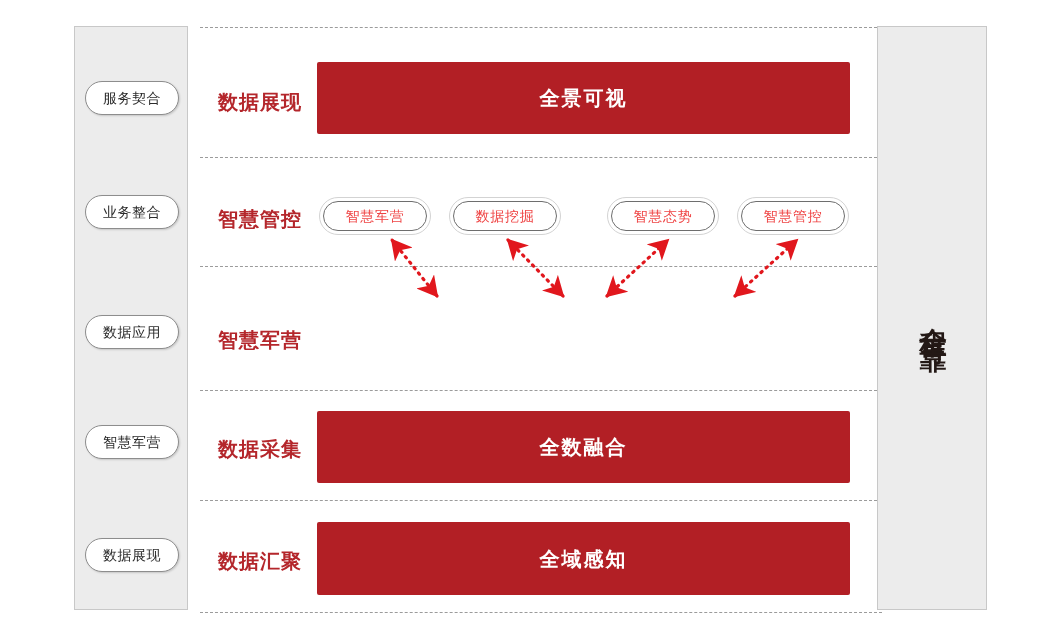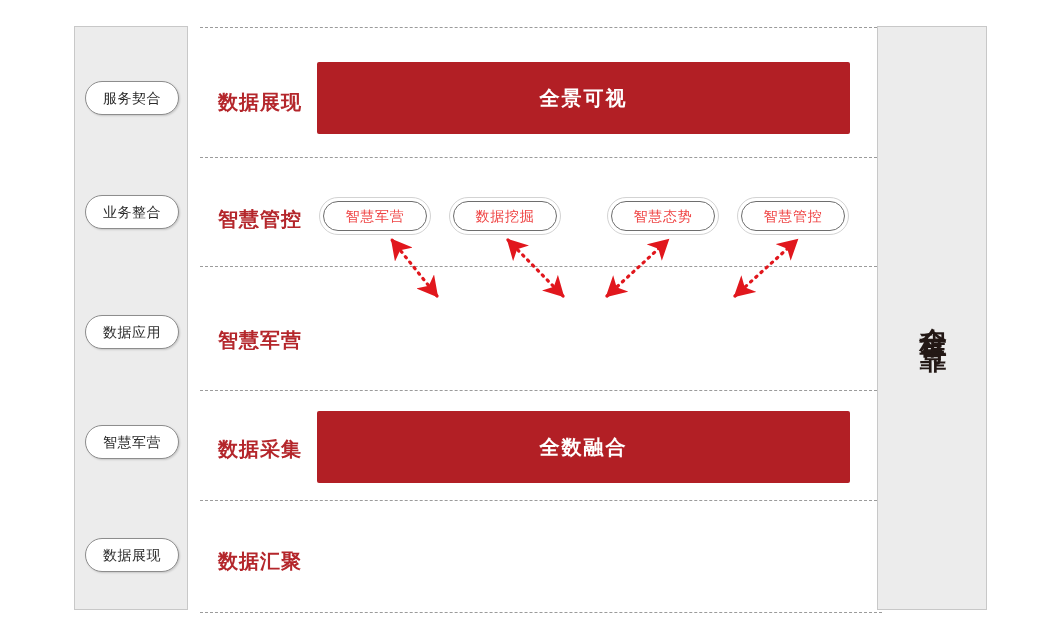--- a/index.html
+++ b/index.html
@@ -209,20 +209,23 @@
   <div class="row-label" style="top:330px">智慧军营</div>
   <div class="row-label" style="top:439px">数据采集</div>
   <div class="row-label" style="top:551px">数据汇聚</div>
 
   <div class="red-bar" style="top:62px;height:72px">
     <span>全景可视</span>
   </div>
   <div class="red-bar" style="top:411px;height:72px">
     <span>全数融合</span>
   </div>
+  <div class="red-bar" style="top:522px;height:73px">
+    <span>全域感知</span>
+  </div>
 
   <div class="app-pill" style="left:319px;width:112px">
     <div class="inner"></div>
     <span>智慧军营</span>
   </div>
   <div class="app-pill" style="left:449px;width:112px">
     <div class="inner"></div>
     <span>数据挖掘</span>
   </div>
   <div class="app-pill" style="left:607px;width:112px">

